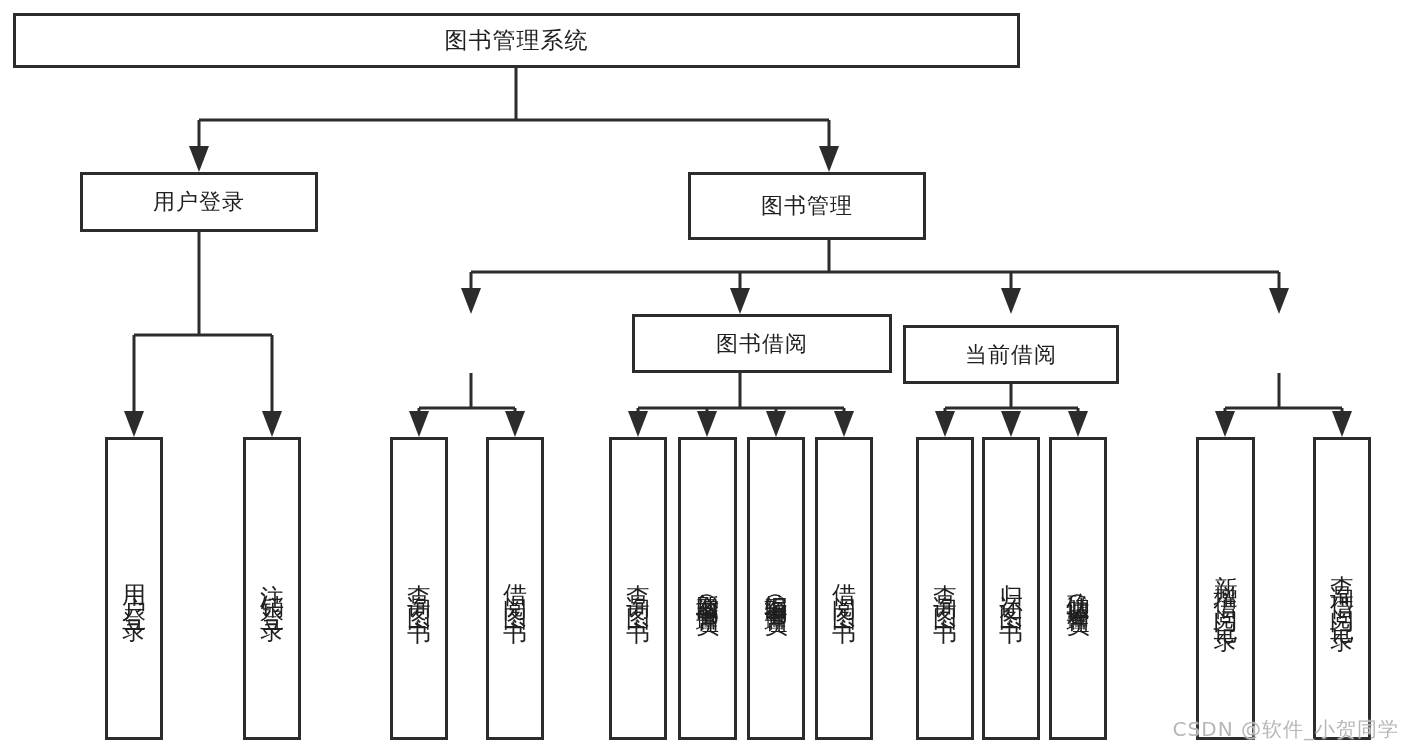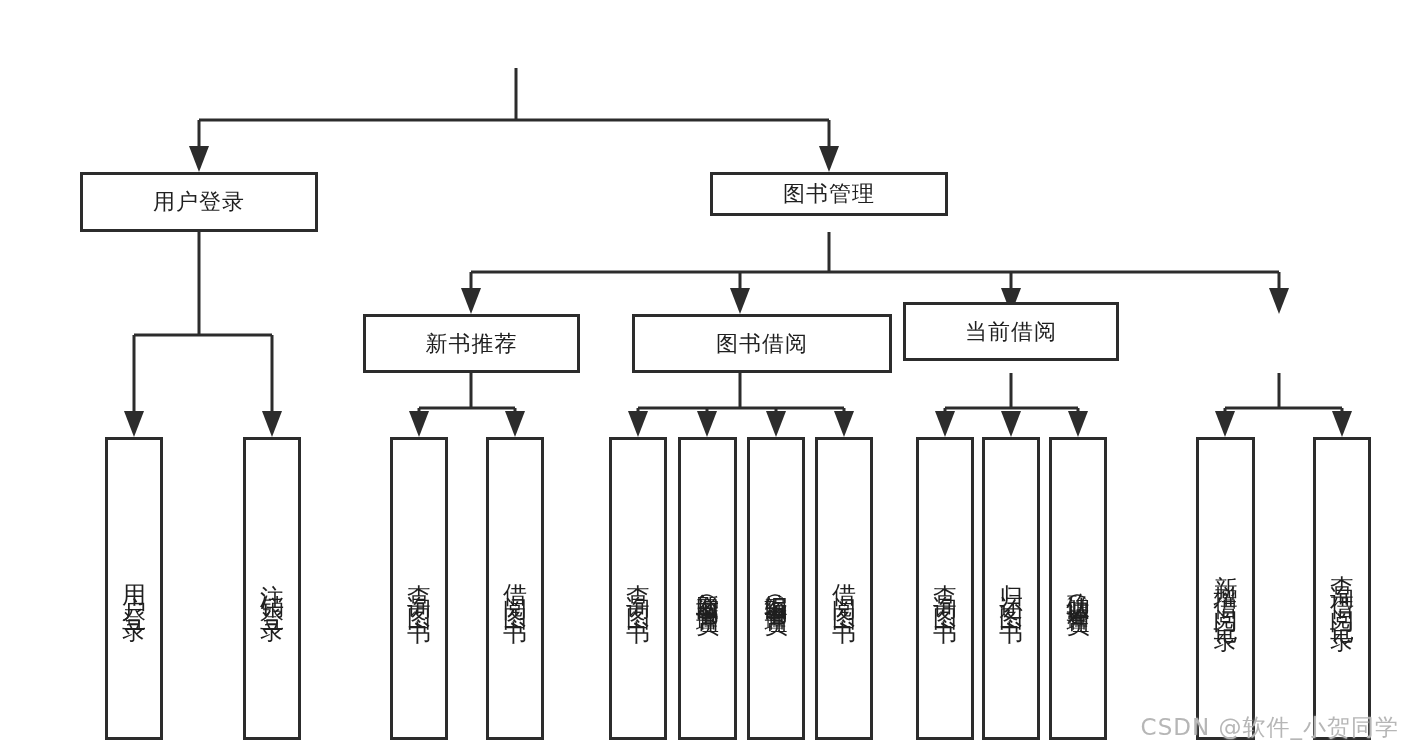--- a/index.html
+++ b/index.html
@@ -16,21 +16,21 @@
     font-size:22px; letter-spacing:1px; text-align:center;
   }
   .box.leaf span.v {
     writing-mode:vertical-rl; text-orientation:mixed;
     font-size:24px; letter-spacing:12px; line-height:1; white-space:nowrap;
   }
   .box.leaf.long span.v { font-size:23px; letter-spacing:3px; }
   .box.leaf.mid  span.v { letter-spacing:11px; }
   .watermark {
     position:absolute; right:6px; bottom:4px; z-index:3;
-    font-size:23px; color:#b6b6b6; letter-spacing:1px;
+    font-size:20px; color:#b6b6b6; letter-spacing:1px;
     text-shadow:0 0 2px #ffffff;
   }
 </style>
 </head>
 <body>
 
 <div class="canvas">
 
   <svg class="connectors" width="1405" height="747" viewBox="0 0 1405 747">
     <g stroke="#2c2c2c" stroke-width="3" fill="none">
@@ -65,35 +65,35 @@
       <polygon points="766,411 786,411 776,437"></polygon>
       <polygon points="834,411 854,411 844,437"></polygon>
       <polygon points="935,411 955,411 945,437"></polygon>
       <polygon points="1001,411 1021,411 1011,437"></polygon>
       <polygon points="1068,411 1088,411 1078,437"></polygon>
       <polygon points="1215,411 1235,411 1225,437"></polygon>
       <polygon points="1332,411 1352,411 1342,437"></polygon>
     </g>
   </svg>
 
+  <div class="box" style="left:13px;top:13px;width:1007px;height:55px;font-size:23px">
+    <span>图书管理系统</span>
+  </div>
 
   <div class="box" style="left:80px;top:172px;width:238px;height:60px">
     <span>用户登录</span>
   </div>
-  <div class="box" style="left:710px;top:172px;width:238px;height:44px">
+  <div class="box" style="left:688px;top:172px;width:238px;height:68px">
     <span>图书管理</span>
   </div>
 
-  <div class="box" style="left:363px;top:314px;width:217px;height:59px">
-    <span>新书推荐</span>
-  </div>
   <div class="box" style="left:632px;top:314px;width:260px;height:59px">
     <span>图书借阅</span>
   </div>
-  <div class="box" style="left:903px;top:302px;width:216px;height:59px">
+  <div class="box" style="left:903px;top:325px;width:216px;height:59px">
     <span>当前借阅</span>
   </div>
 
   <div class="box leaf" style="left:105px;top:437px;width:58px;height:303px">
     <span class="v">用户登录</span>
   </div>
   <div class="box leaf" style="left:243px;top:437px;width:58px;height:303px">
     <span class="v">注销登录</span>
   </div>
 

